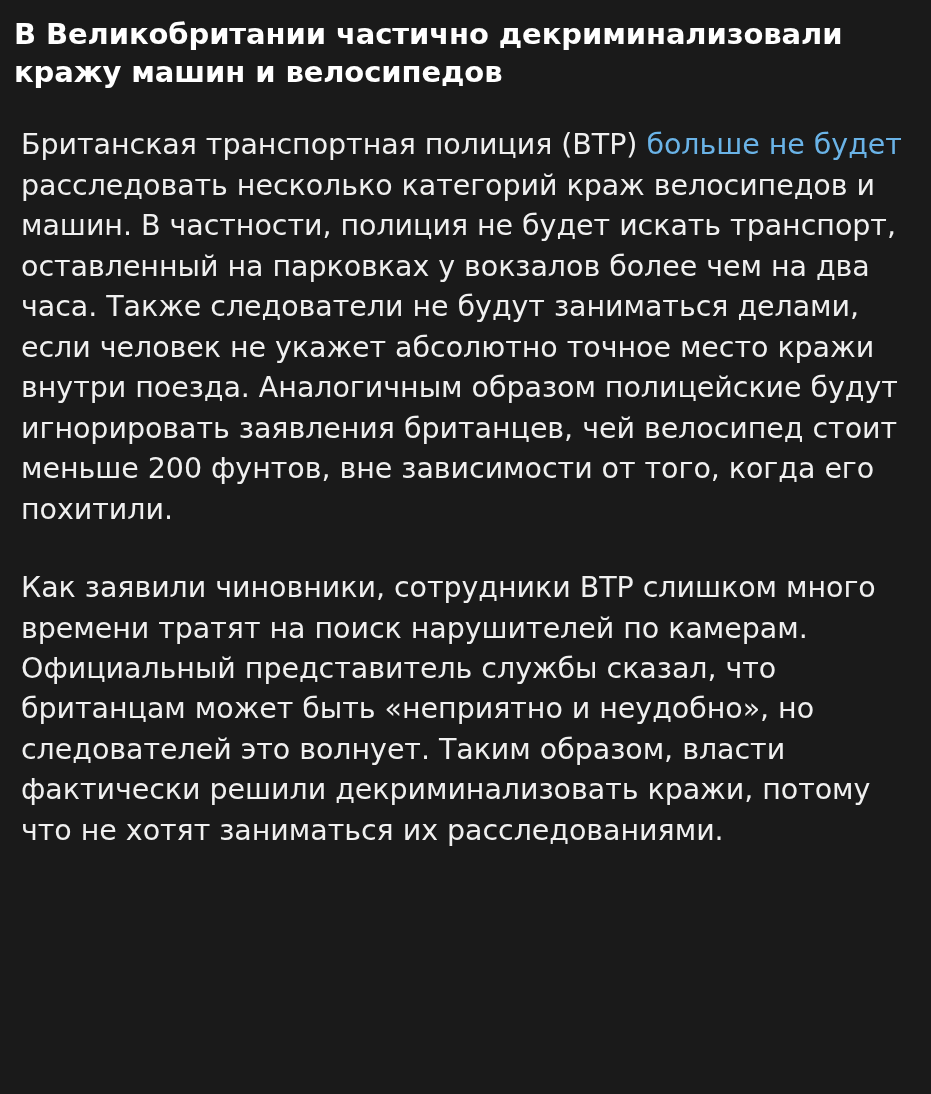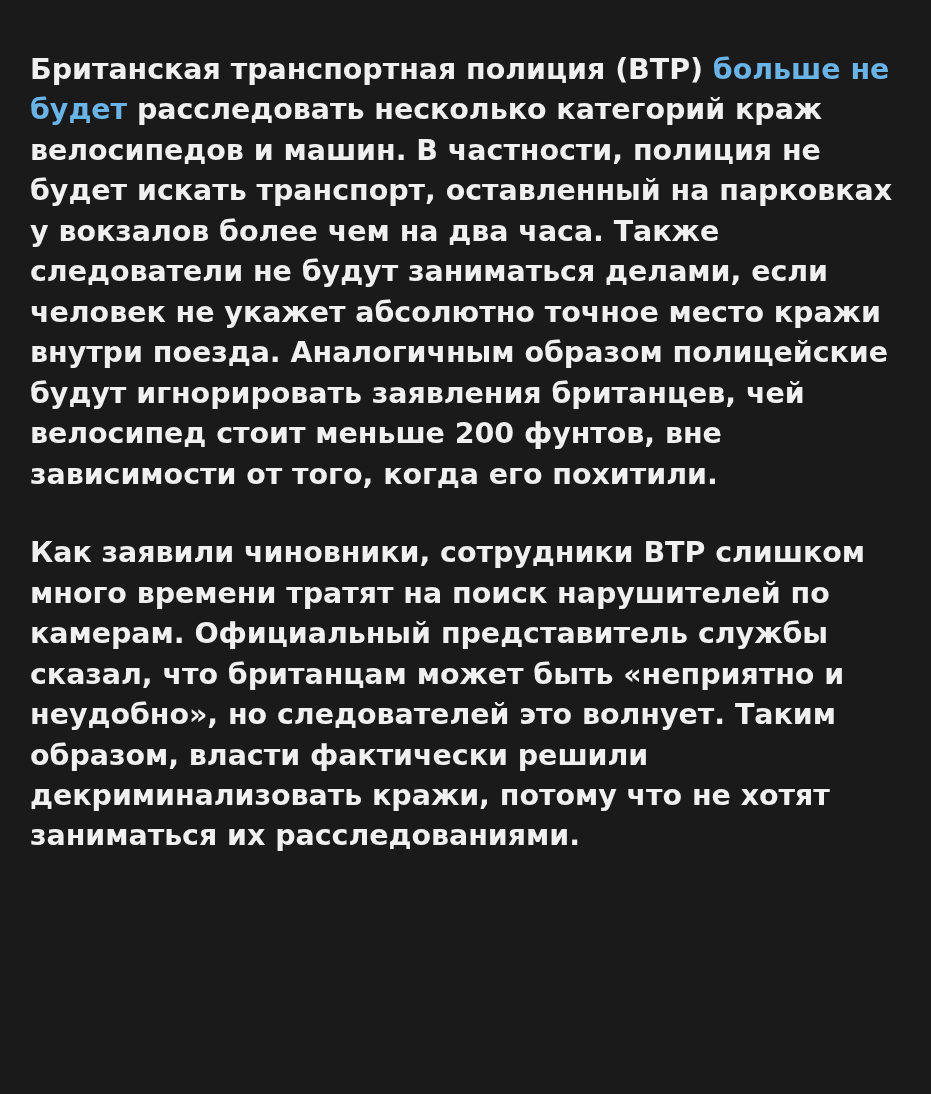--- a/index.html
+++ b/index.html
@@ -27,39 +27,39 @@
     letter-spacing: -0.1px;
     margin: 0;
     color: #ffffff;
   }
   .post-body {
     margin-top: 34px;
   }
   .para {
     font-size: 28.5px;
     line-height: 1.42;
-    margin: 0 0 38px 16px;
+    margin: 0 0 38px 7px;
     color: #f0f0f0;
     letter-spacing: -0.05px;
-    font-weight: bold;
   }
   .para:last-child {
     margin-bottom: 0;
   }
   .link {
     color: #6ab3e7;
     text-decoration: none;
     cursor: pointer;
   }
 </style>
 </head>
 <body>
 
 <div class="post">
 
+  <h1 class="post-title">В Великобритании частично декриминализовали кражу машин и велосипедов</h1>
 
   <div class="post-body">
 
     <p class="para">
       <span>Британская транспортная полиция (BTP) </span><a class="link" href="#">больше не будет</a><span> расследовать несколько категорий краж велосипедов и машин. В частности, полиция не будет искать транспорт, оставленный на парковках у вокзалов более чем на два часа. Также следователи не будут заниматься делами, если человек не укажет абсолютно точное место кражи внутри поезда. Аналогичным образом полицейские будут игнорировать заявления британцев, чей велосипед стоит меньше 200 фунтов, вне зависимости от того, когда его похитили.</span>
     </p>
 
     <p class="para">
       <span>Как заявили чиновники, сотрудники BTP слишком много времени тратят на поиск нарушителей по камерам. Официальный представитель службы сказал, что британцам может быть «неприятно и неудобно», но следователей это волнует. Таким образом, власти фактически решили декриминализовать кражи, потому что не хотят заниматься их расследованиями.</span>
     </p>

